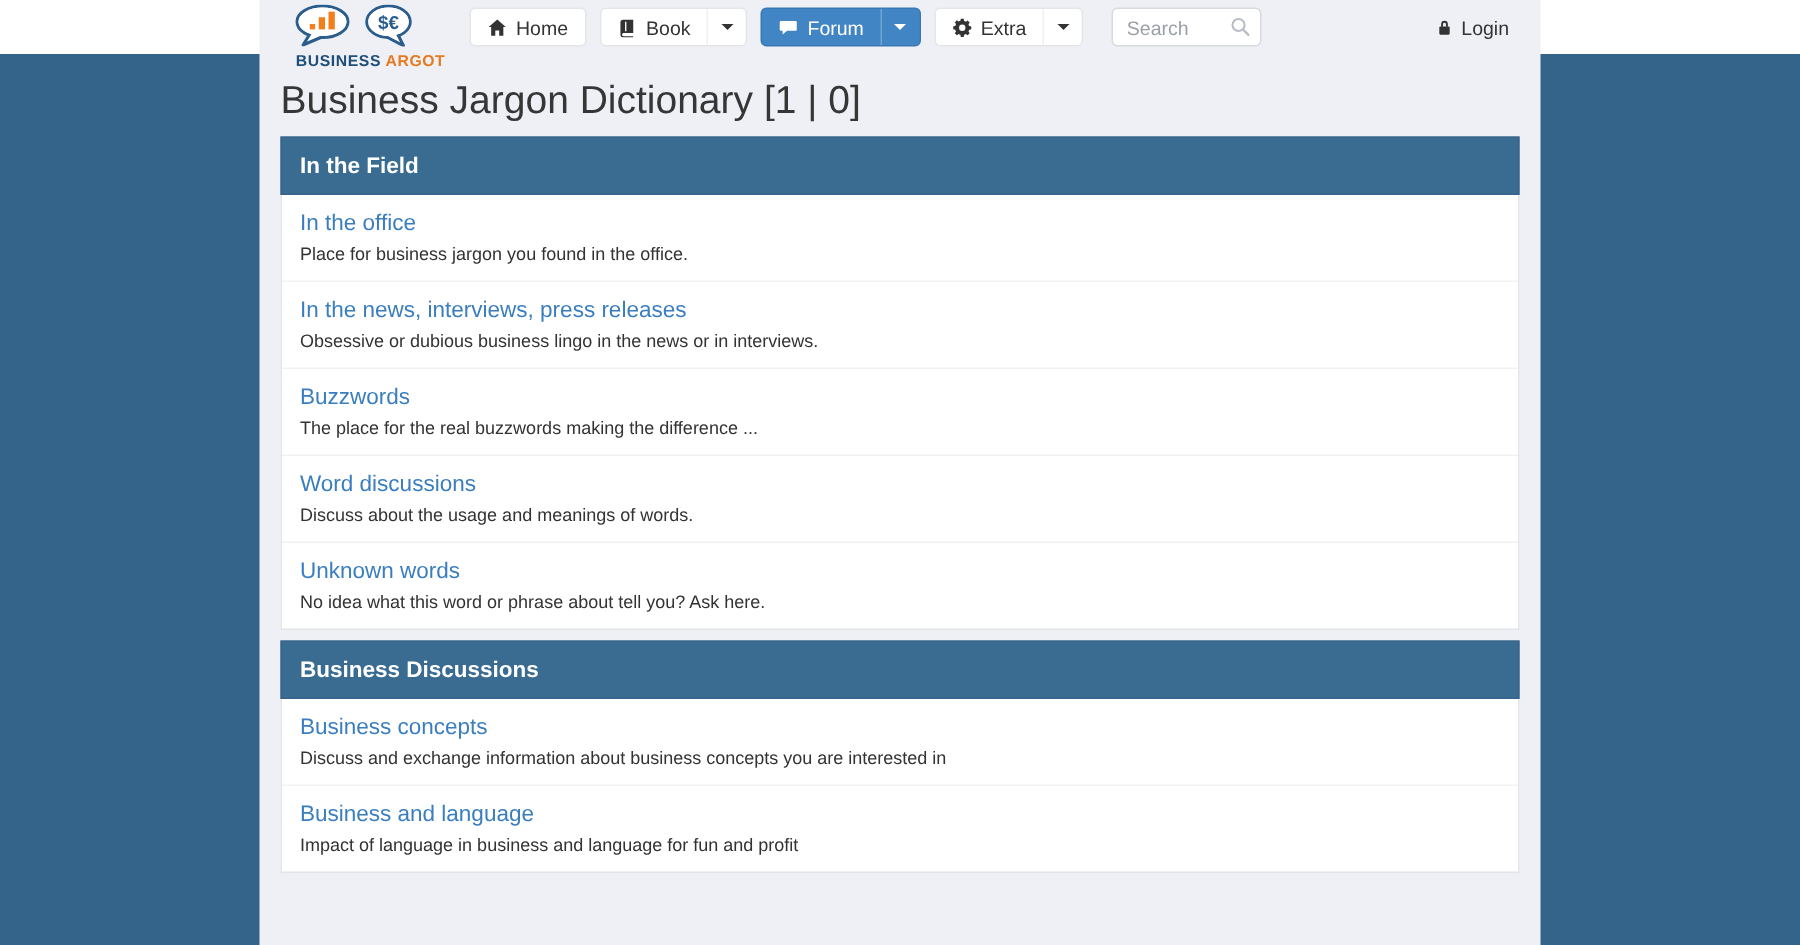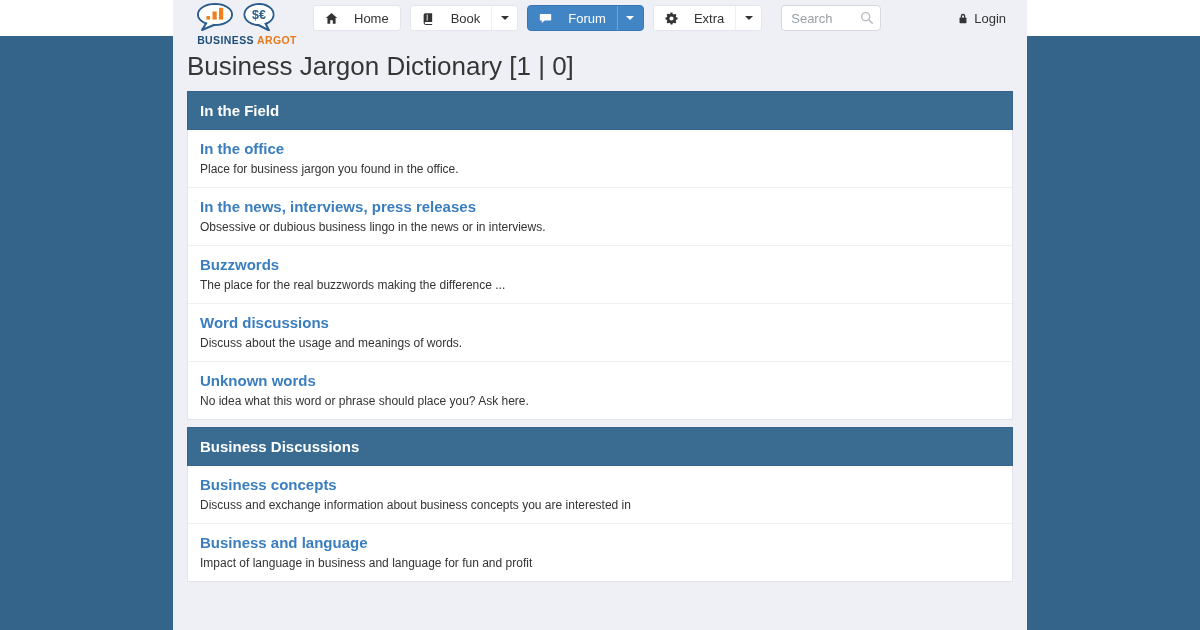--- a/index.html
+++ b/index.html
@@ -28,21 +28,21 @@
   .brand {
     position: absolute; left: 14px; top: 3px; width: 120px; text-align: center;
     cursor: pointer;
   }
   .brand-text { font-size: 10.5px; font-weight: bold; letter-spacing: .4px; line-height: 11px; }
   .brand-text .navy { color: #1f4e79; }
   .brand-text .orange { color: #e8791e; }
   .nav-btn-group { display: flex; margin-right: 9px; border-radius: 4px; overflow: hidden;
     border: 1px solid #e3e5ea; background: #fff; height: 26px; }
   .nav-btn {
-    display: flex; align-items: center; gap: 16px; padding: 0 11px;
+    display: flex; align-items: center; gap: 6px; padding: 0 11px;
     background: #fff; border: none; font-size: 13px; color: #333;
     font-family: inherit; cursor: pointer; height: 100%;
   }
   .nav-btn .ico { display: inline-flex; width: 13px; height: 13px; }
   .nav-btn .ico svg { width: 13px; height: 13px; fill: #333; }
   .caret-btn {
     width: 26px; display: flex; align-items: center; justify-content: center;
     background: #fff; border: none; border-left: 1px solid rgba(0,0,0,0.06);
     cursor: pointer; height: 100%;
   }
@@ -71,21 +71,21 @@
     margin: 15px 14px 11px; font-size: 26px; font-weight: 400; color: #363636;
     line-height: 30px;
   }
   .panel { margin: 0 14px 8px; background: #fff; border: 1px solid #e2e4ea; border-top: none; }
   .panel-heading {
     background: #3a6c92; border: 1px solid #36648a; margin: -1px -1px 0;
     color: #fff; font-size: 15px; font-weight: bold; padding: 10px 12px;
   }
   .forum-row { padding: 10px 12px 11px; border-bottom: 1px solid #f1f1f1; }
   .forum-row:last-child { border-bottom: none; }
-  .forum-title { color: #3a7ebf; font-size: 15px; font-weight: bold; line-height: 17px;
+  .forum-title { color: #3a7ebf; font-size: 15px; font-weight: normal; line-height: 17px;
     text-decoration: none; cursor: pointer; display: inline-block; }
   .forum-desc { color: #333; font-size: 12px; line-height: 14px; margin-top: 4px; }
 </style>
 </head>
 <body>
 
 <div class="navbar-strip"></div>
 
 <div class="container">
 
@@ -203,21 +203,21 @@
     <div class="forum-desc">The place for the real buzzwords making the difference ...</div>
   </div>
 
   <div class="forum-row">
     <a class="forum-title">Word discussions</a>
     <div class="forum-desc">Discuss about the usage and meanings of words.</div>
   </div>
 
   <div class="forum-row">
     <a class="forum-title">Unknown words</a>
-    <div class="forum-desc">No idea what this word or phrase should place you? Ask here.</div>
+    <div class="forum-desc">No idea what this word or phrase about tell you? Ask here.</div>
   </div>
 </div>
   </div>
 
   <div class="panel">
     <div class="panel-heading">
       <span>Business Discussions</span>
     </div>
     <div>
   <div class="forum-row">

